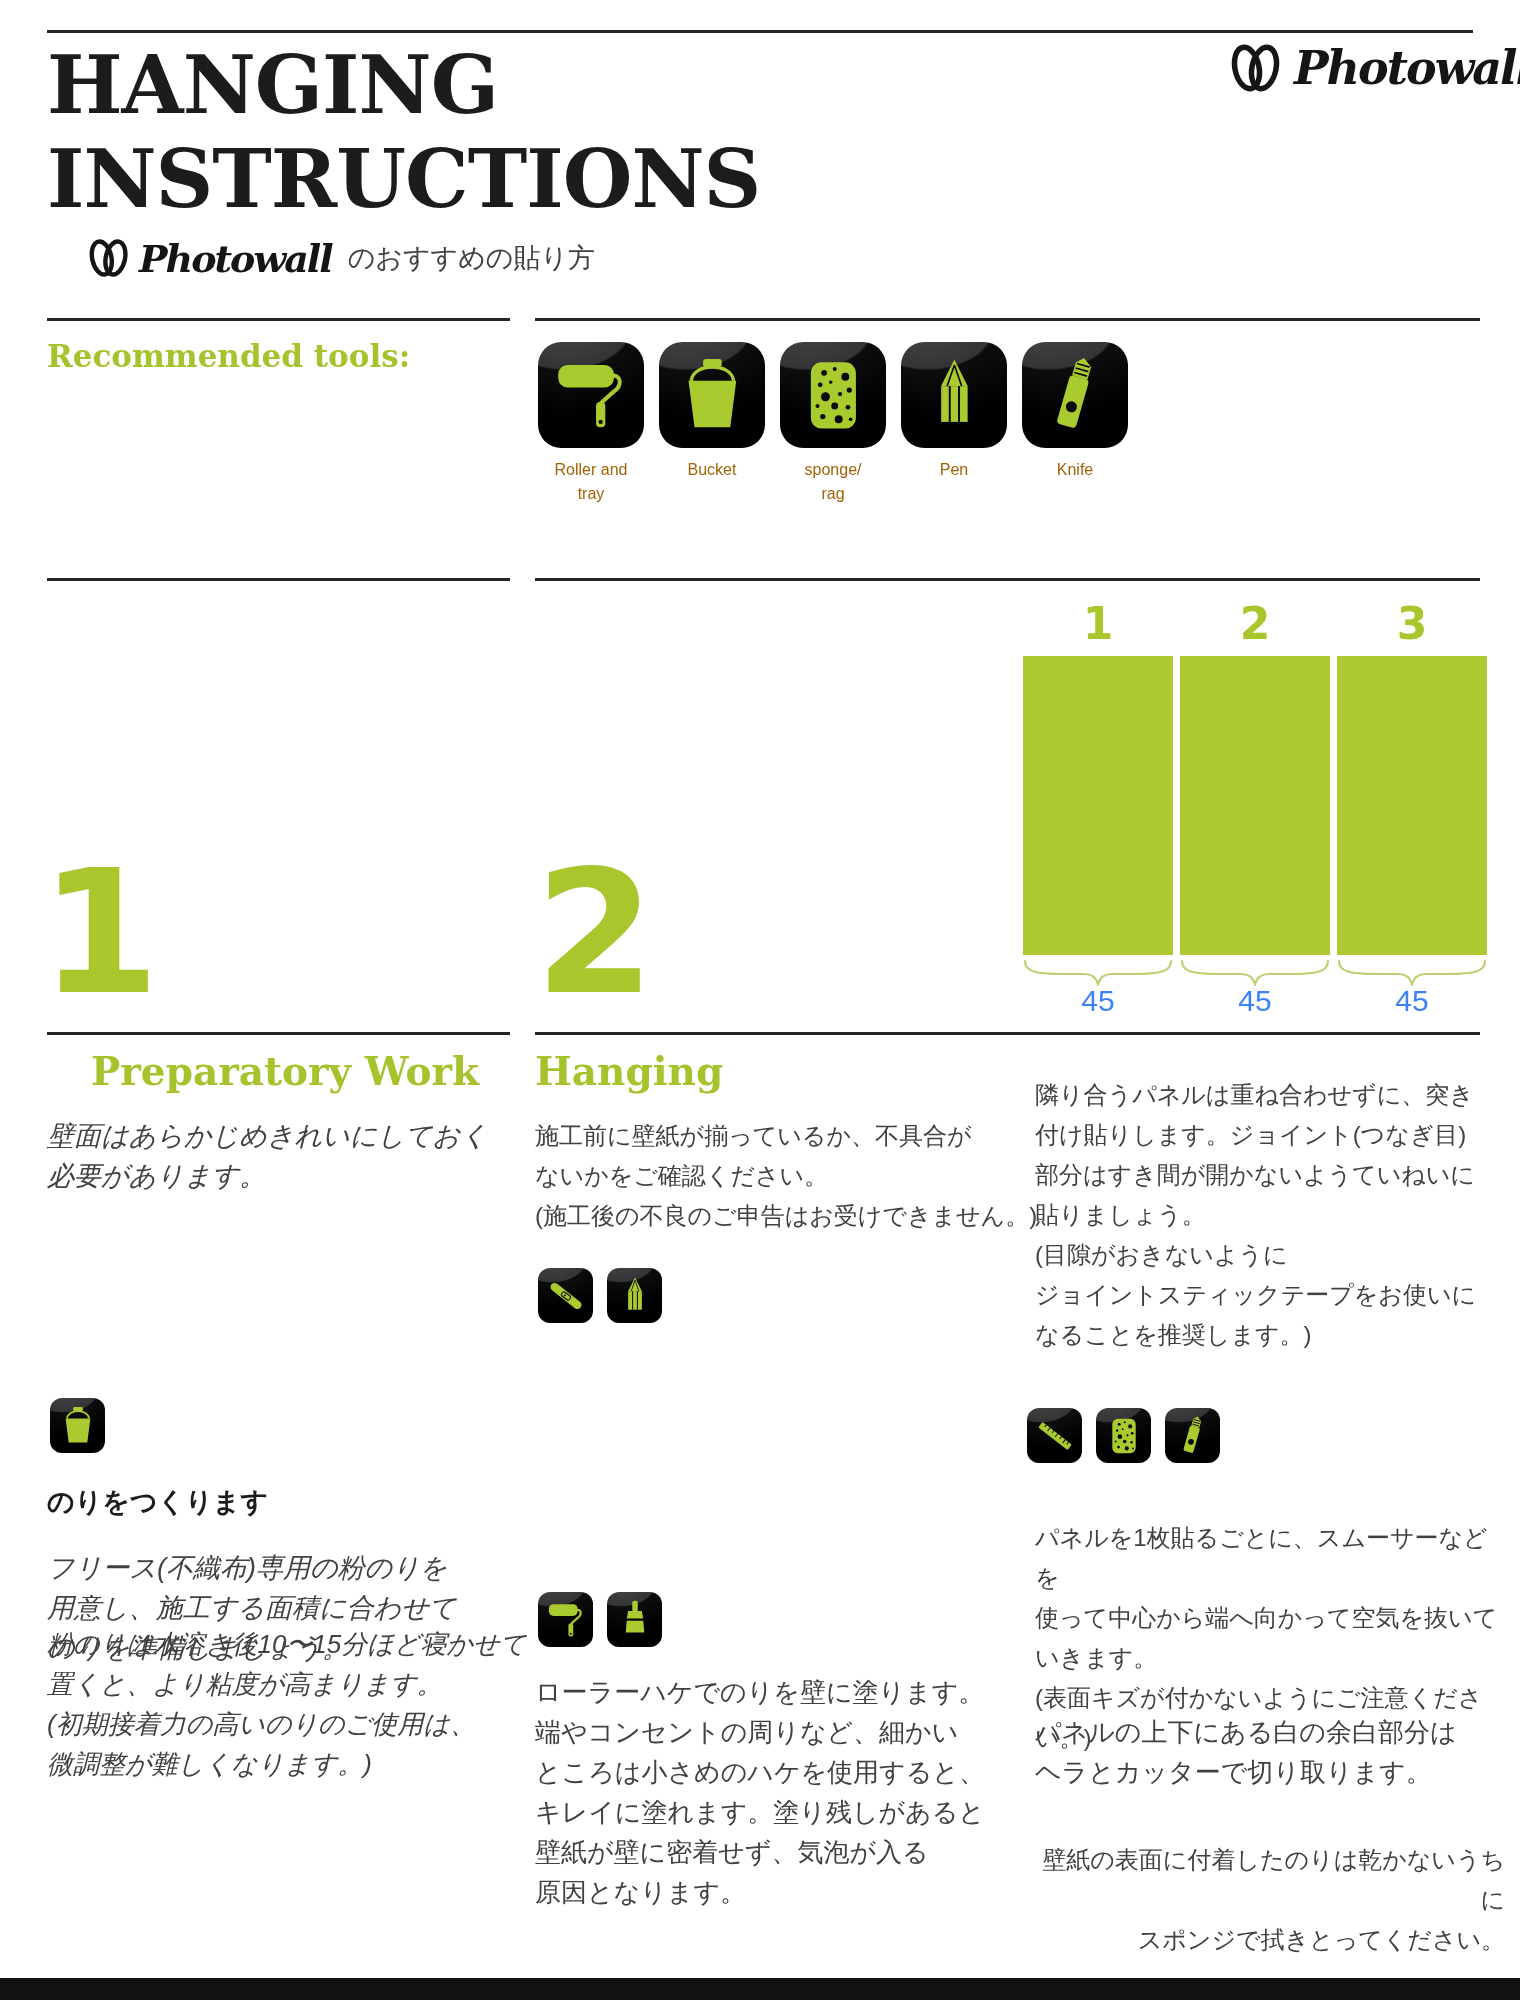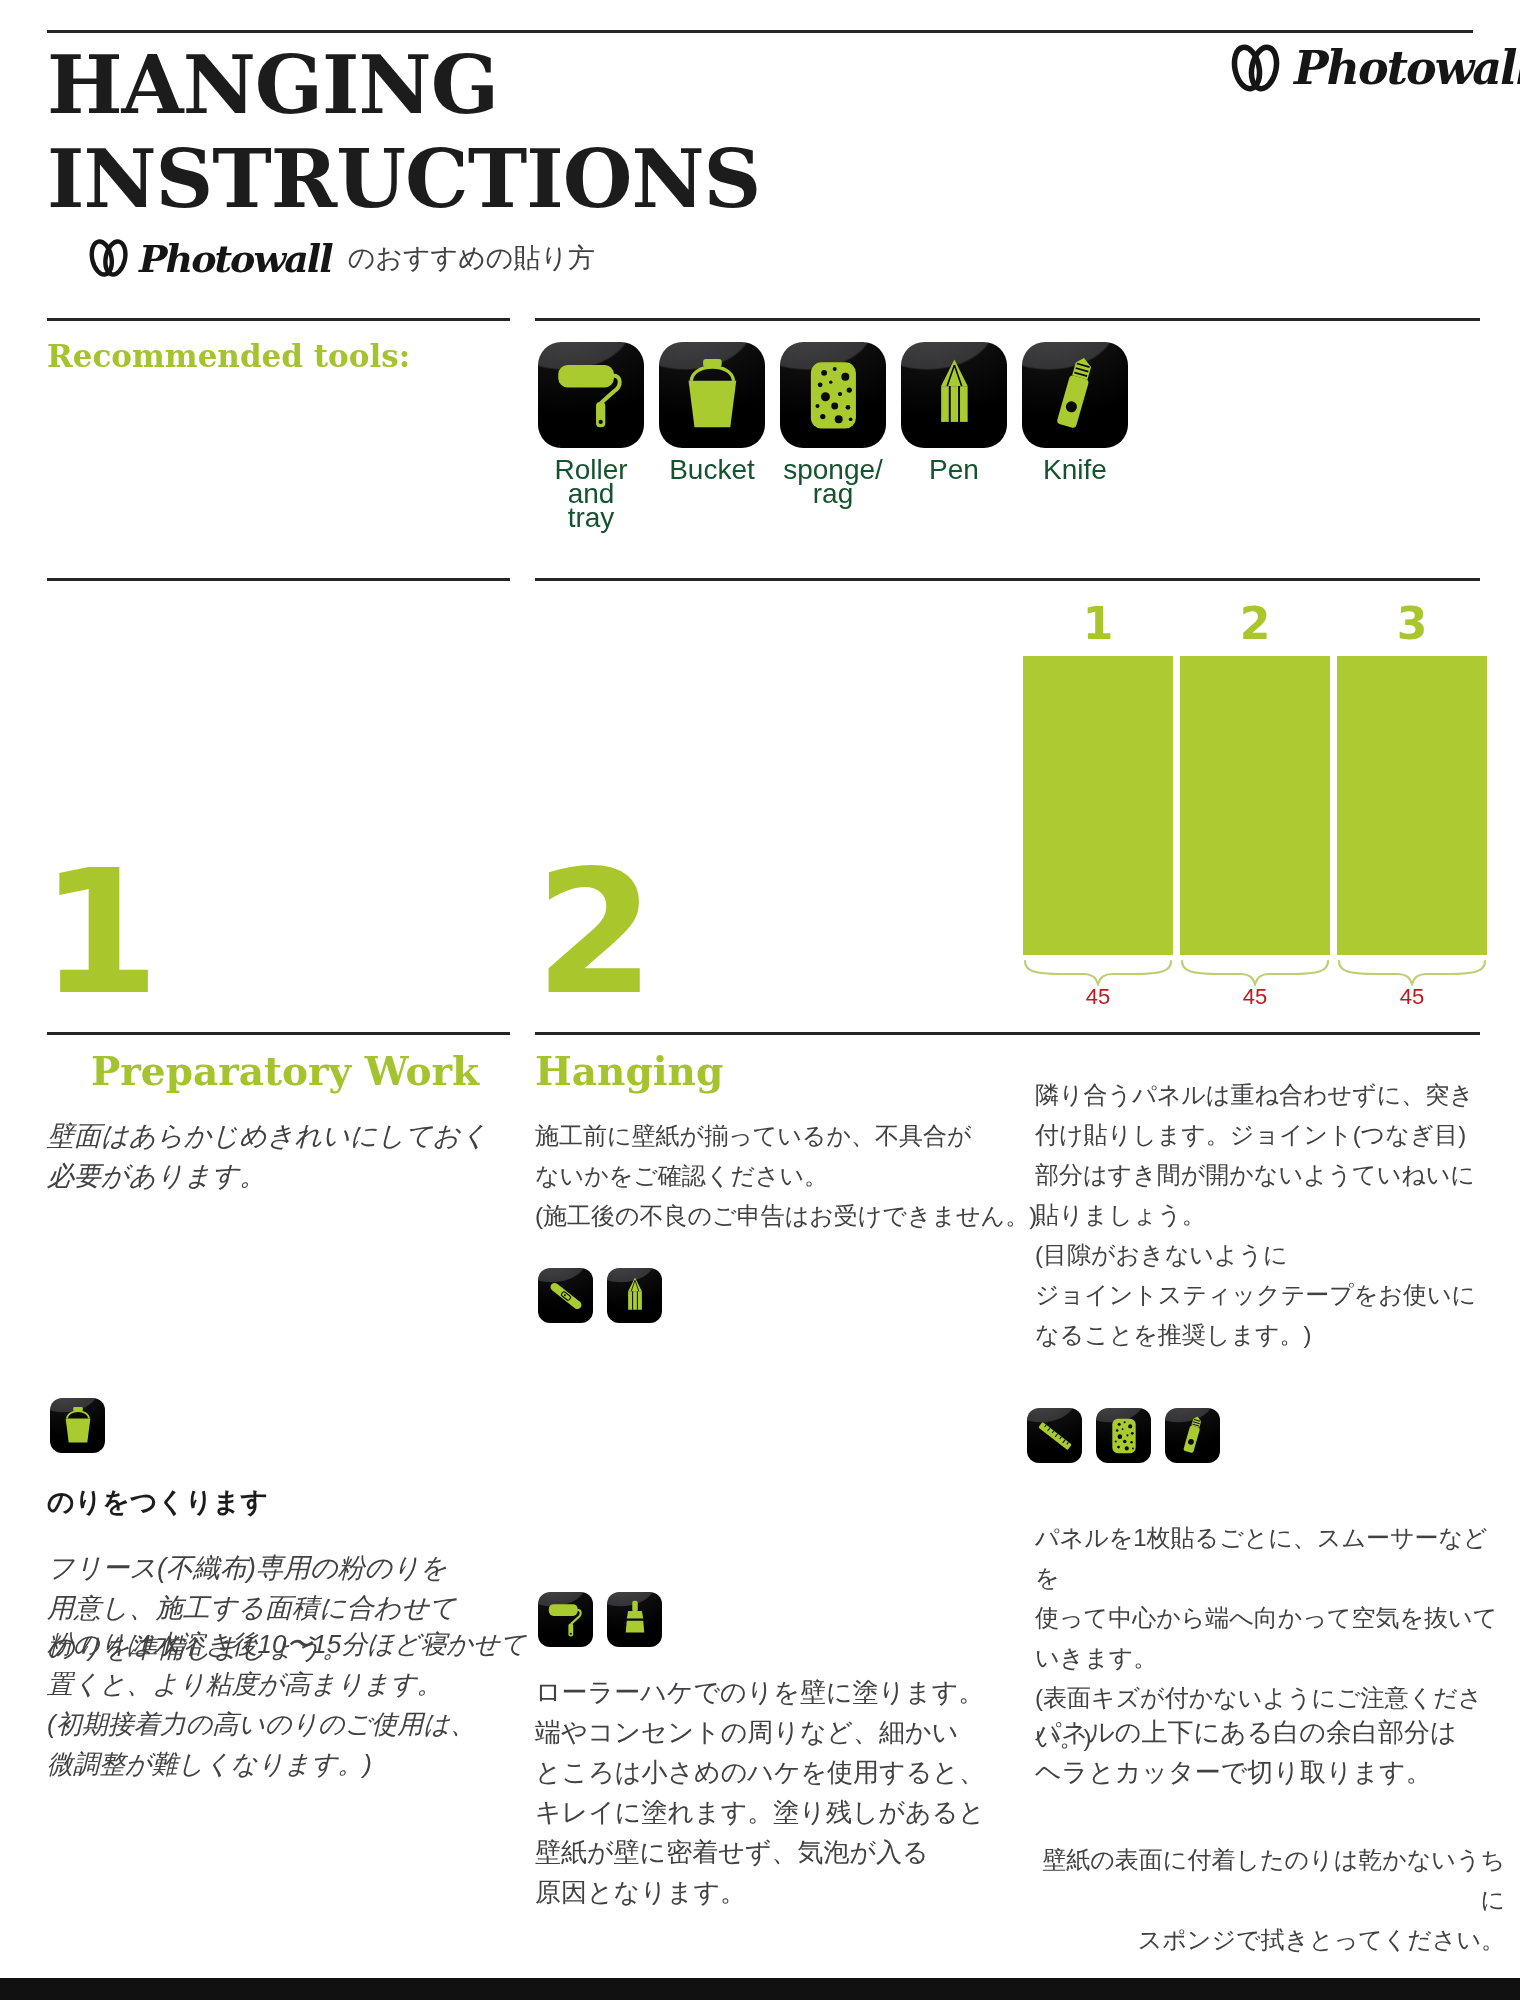--- a/index.html
+++ b/index.html
@@ -39,32 +39,32 @@
   }
 
   .tile {
     position:absolute; border-radius:22%;
     background: radial-gradient(130% 85% at 25% -15%, #47474a 0%, #343436 47%, #0d0d0d 49%, #000 100%);
     display:flex; align-items:center; justify-content:center;
   }
   .tile svg { width:80%; height:80%; }
 
   .tool-label {
-    font-size:28px; line-height:24px; color:#14532d; text-align:center;
+    font-size:16px; line-height:24px; color:#a16207; text-align:center;
     white-space:pre-line;
   }
 
   .panel { position:absolute; background:#adca33; }
   .panel-num {
     position:absolute; font-family:"DejaVu Sans", sans-serif; font-weight:bold;
     font-size:44px; color:#a9c72d; text-align:center; width:150px;
   }
   .width-label {
     position:absolute; width:152px; text-align:center;
-    font-size:22px; color:#b91c1c;
+    font-size:30px; color:#3b82f6;
   }
   .brace { position:absolute; }
 
   .bottom-bar { position:absolute; left:0; right:0; bottom:0; height:22px; background:#111111; }
 </style>
 </head>
 <body>
 
 <svg width="0" height="0" style="position:absolute">
   <defs>

